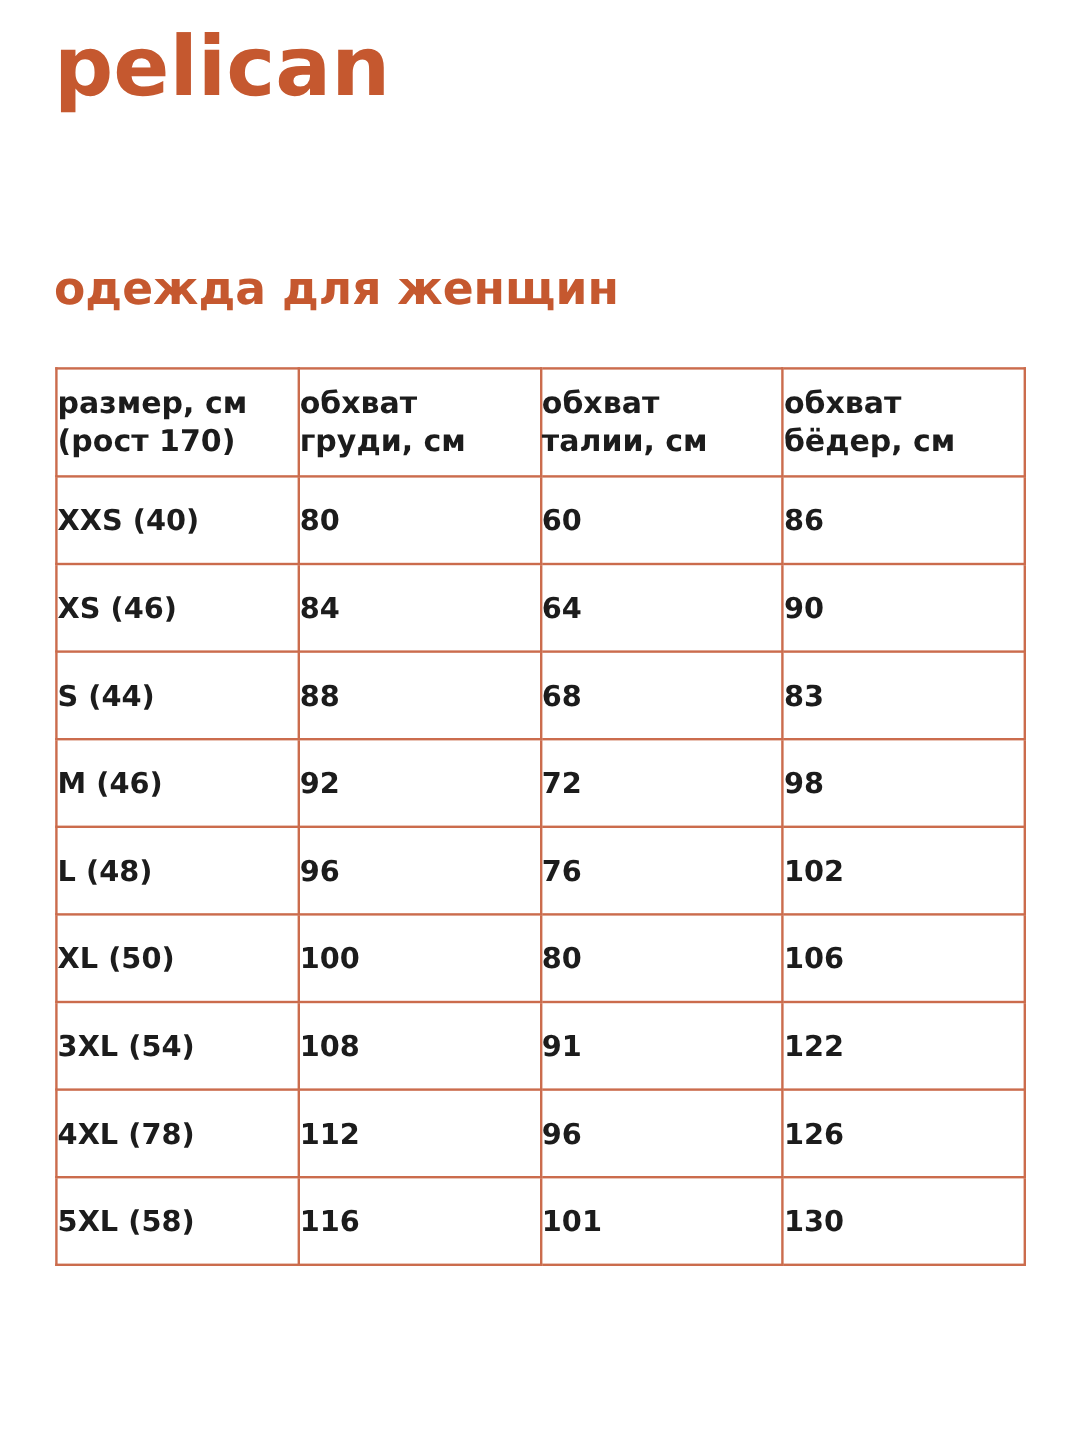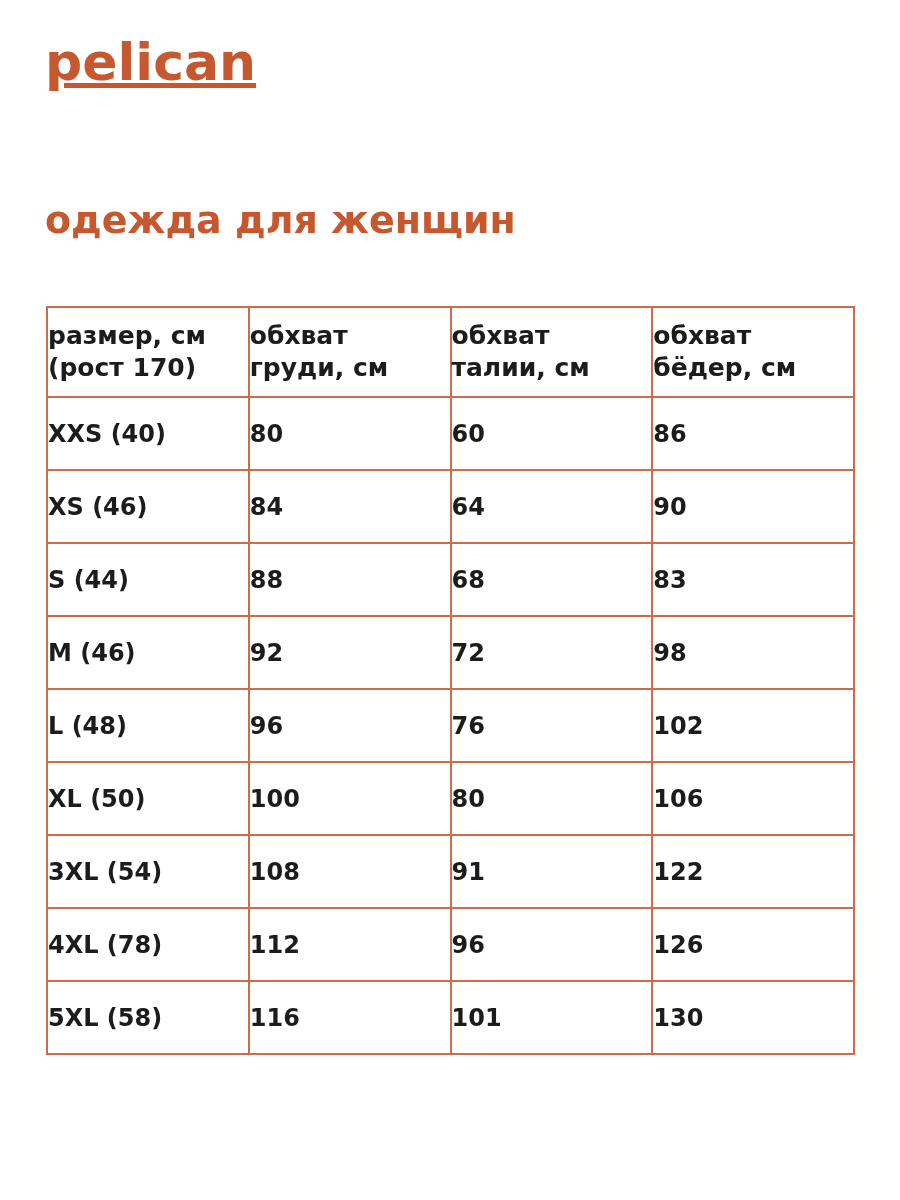--- a/index.html
+++ b/index.html
@@ -8,26 +8,26 @@
     --text:#1c1c1c;
   }
   html,body{
     margin:0;padding:0;background:#ffffff;
     font-family:"DejaVu Sans","Liberation Sans",sans-serif;
   }
   .page{
     position:relative;width:900px;height:1200px;background:#ffffff;overflow:hidden;
   }
   .logo{
-    position:absolute;left:45px;top:36px;
-    font-size:52px;font-weight:700;line-height:1;
-    letter-spacing:0px;color:var(--brand);text-decoration:underline;
+    position:absolute;left:45px;top:22px;
+    font-size:69px;font-weight:700;line-height:1;
+    letter-spacing:0px;color:var(--brand);
   }
   .subtitle{
-    position:absolute;left:45px;top:200px;
+    position:absolute;left:45px;top:220px;
     font-size:38px;font-weight:700;line-height:1.1;
     color:var(--brand);
   }
   table.size-table{
     position:absolute;left:46px;top:306px;width:809px;
     border-collapse:collapse;table-layout:fixed;
   }
   .size-table th,.size-table td{
     border:2px solid var(--table-border);
     text-align:left;vertical-align:middle;

